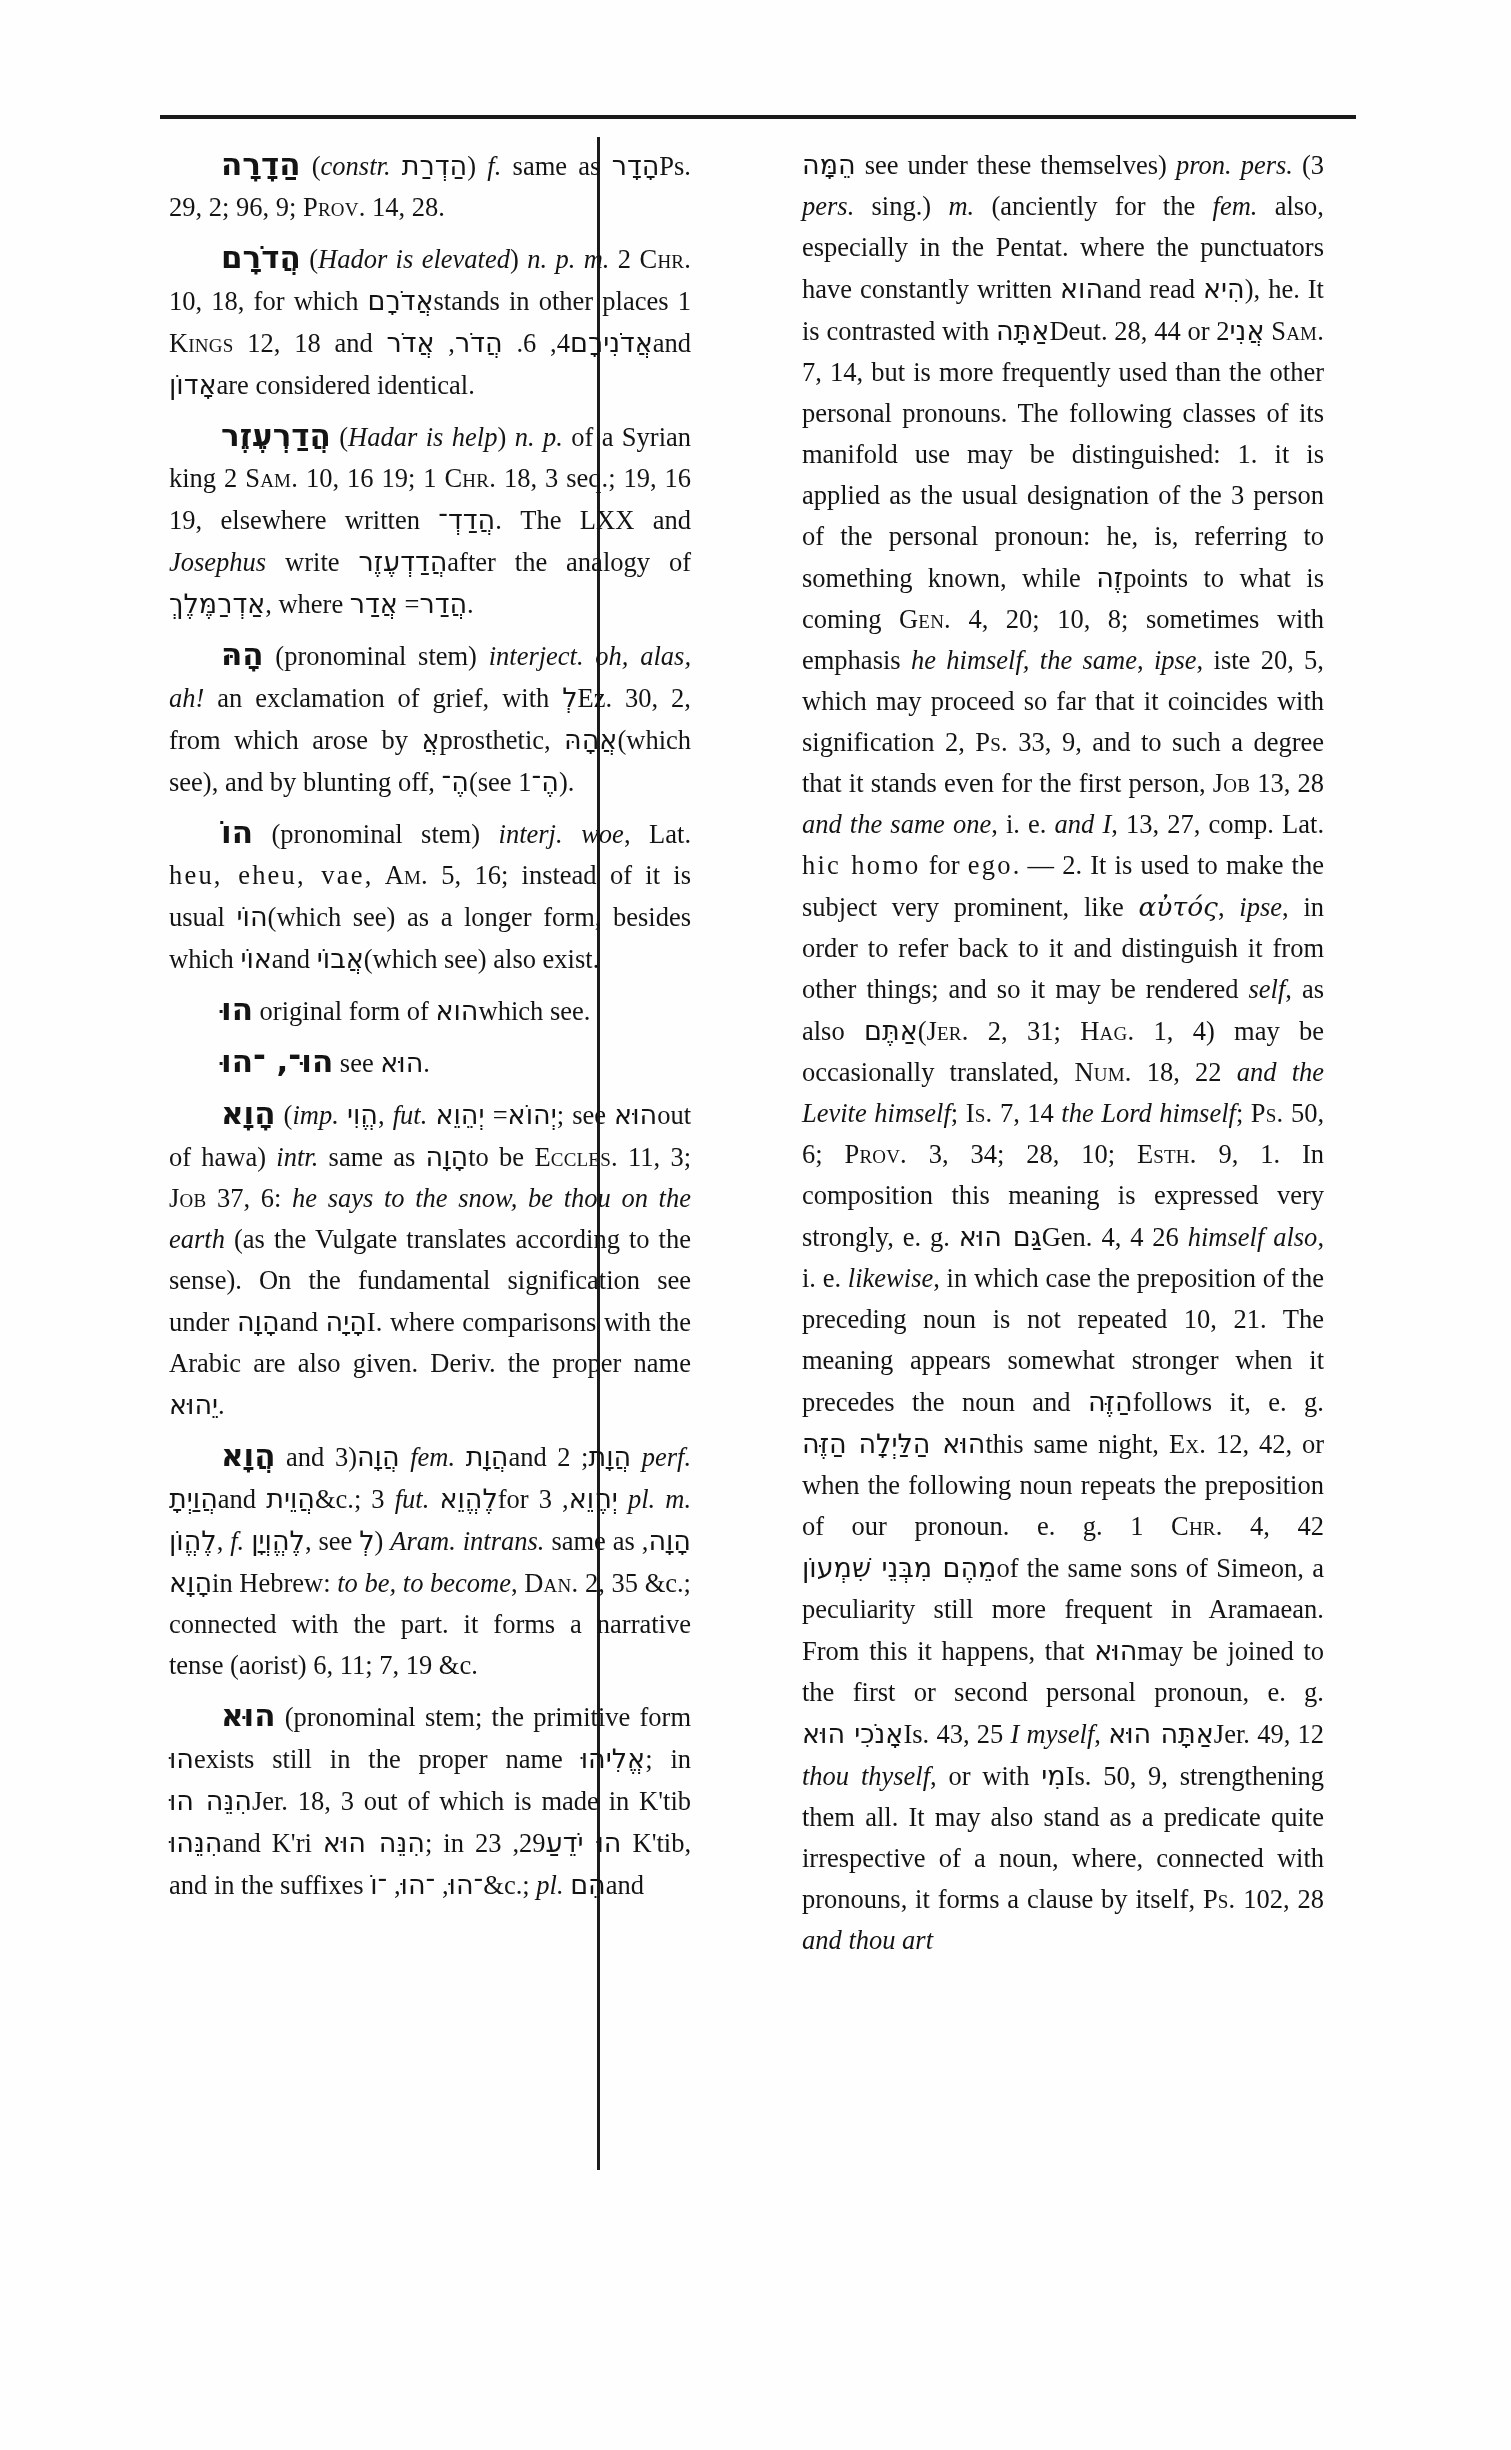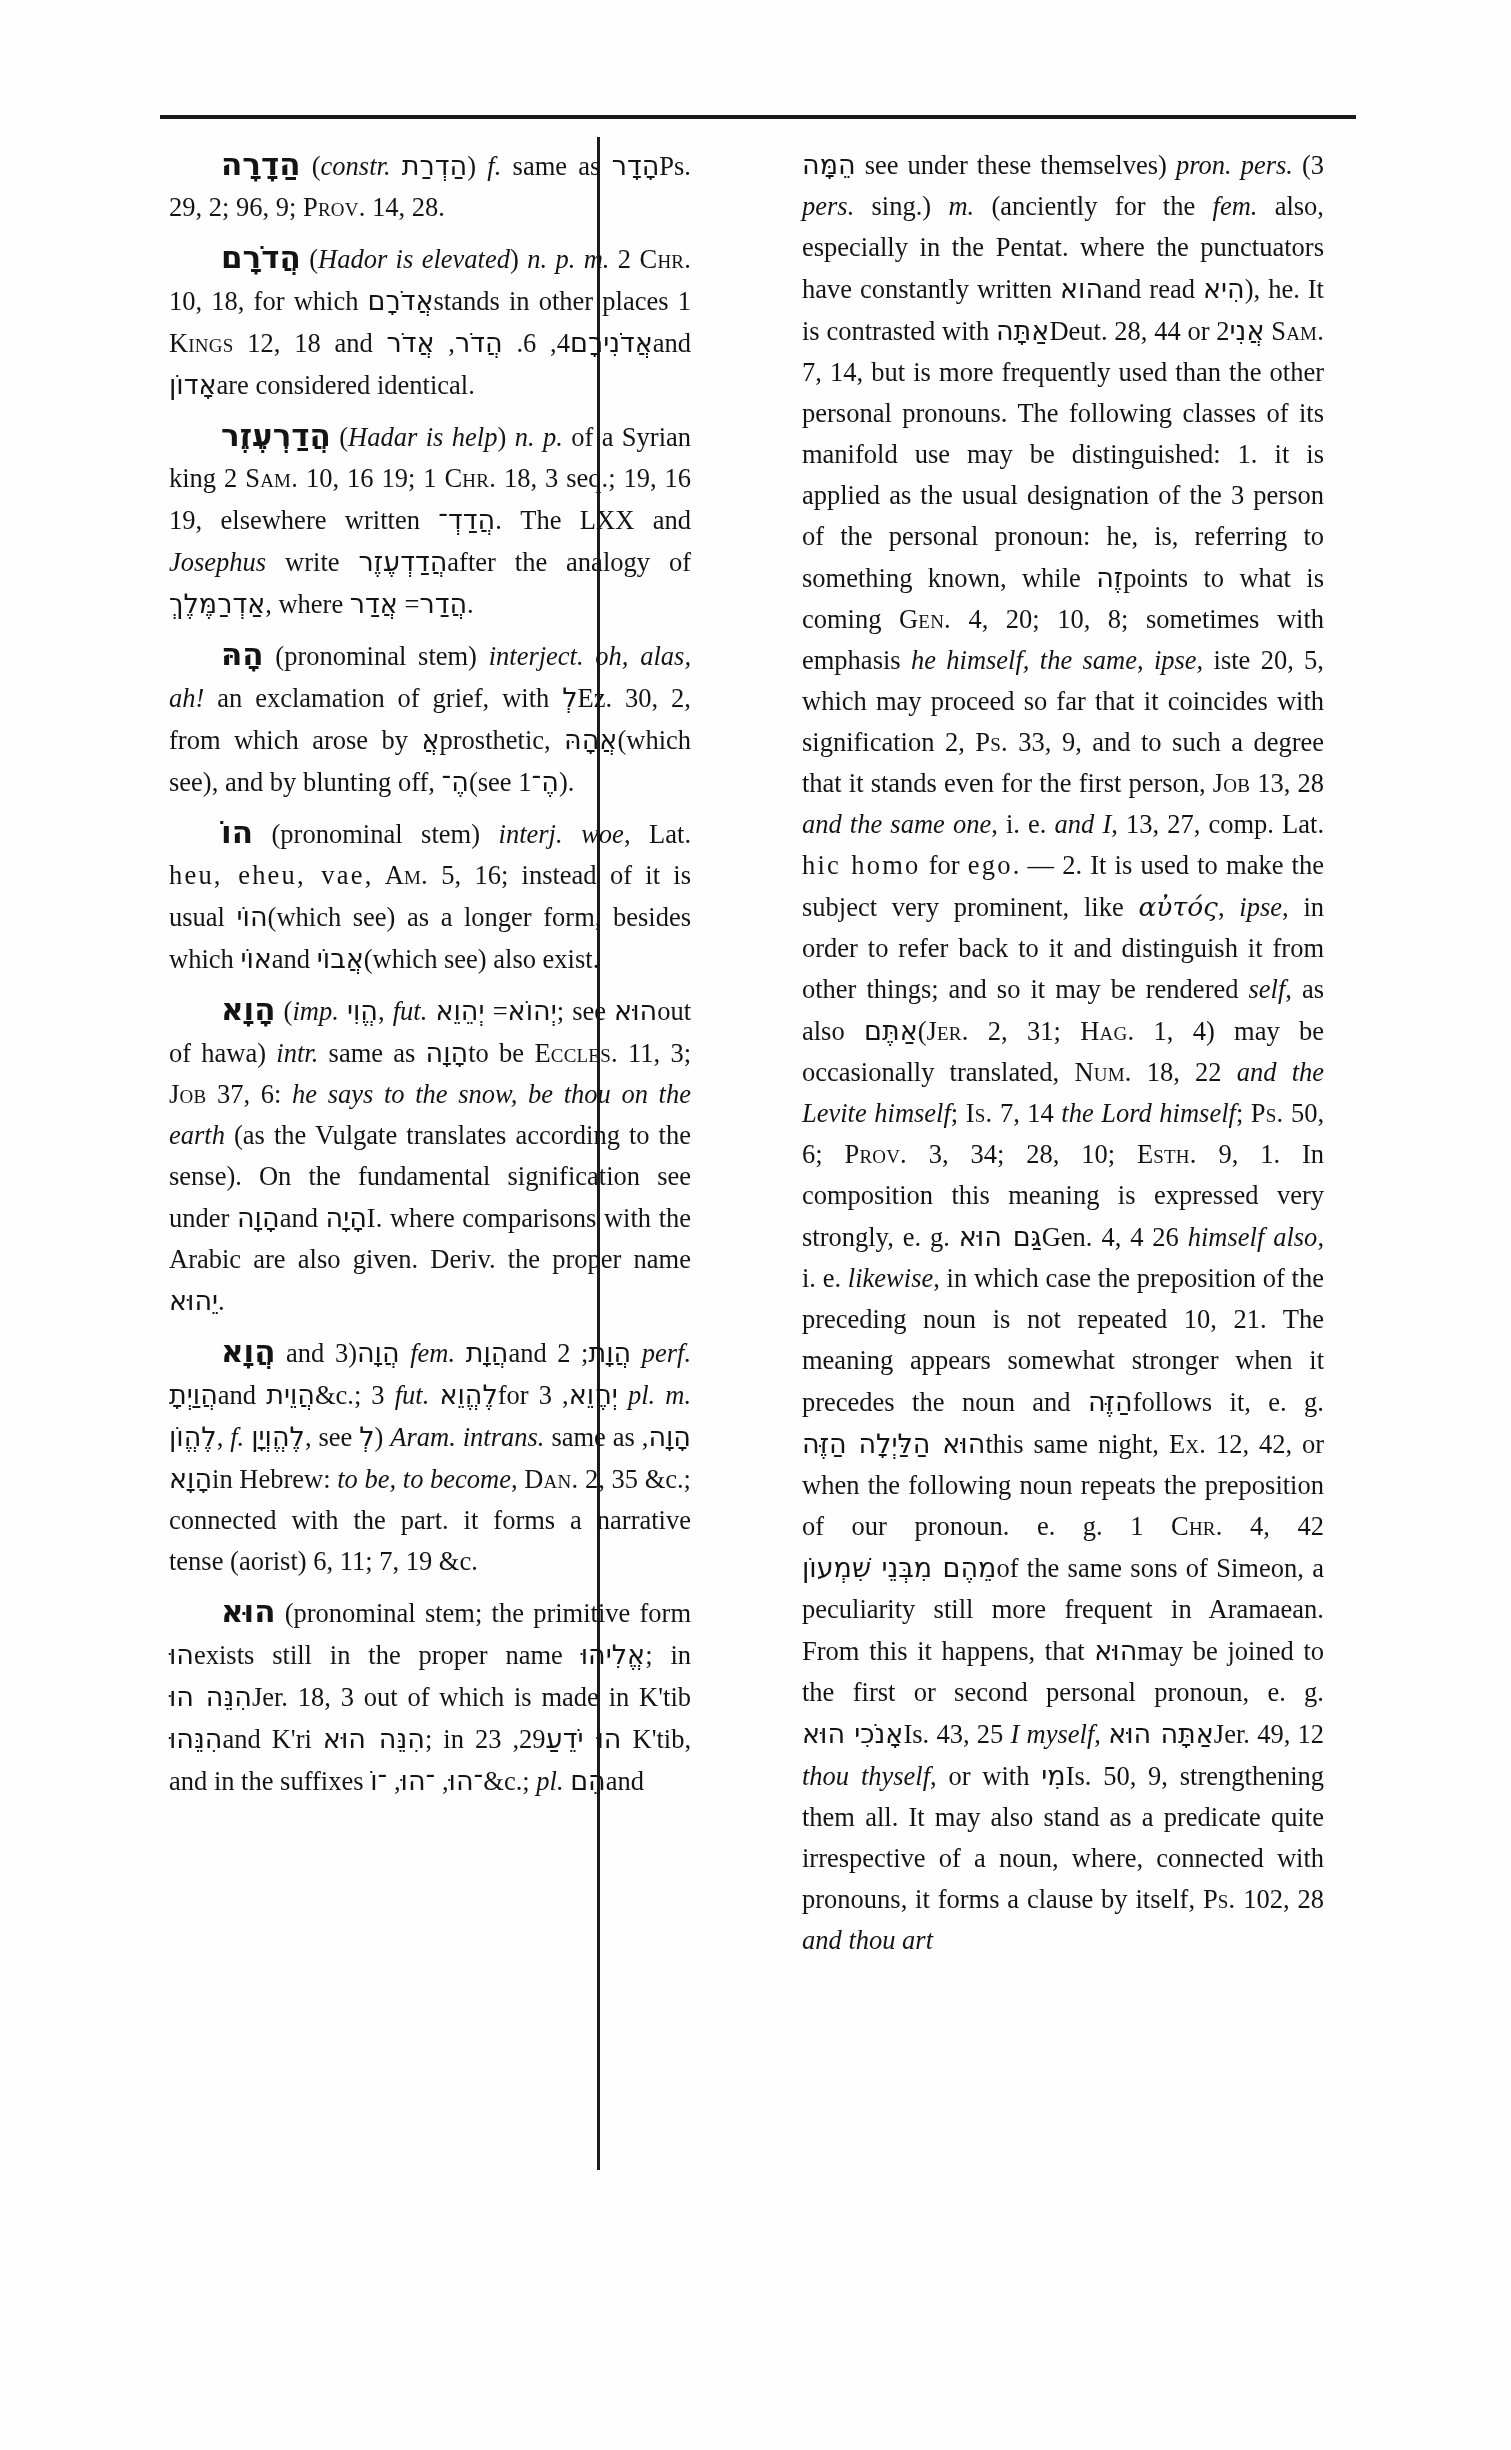--- a/index.html
+++ b/index.html
@@ -69,20 +69,22 @@
   <div id="rule-mid"></div>
 
   <div id="cols">
 
     <div class="col" id="col-left">
       <p class="para"><span class="lemma">הַדָרָה</span><span> (<span class="it">constr.</span> <span class="heb">הַדְרַת</span>) <span class="it">f.</span> same as <span class="heb">הָדָר</span>Ps. 29, 2; 96, 9; <span class="sc">Prov.</span> 14, 28.</span></p>
       <p class="para"><span class="lemma">הֲדֹרָם</span><span> (<span class="it">Hador is elevated</span>) <span class="it">n. p. m.</span> 2 <span class="sc">Chr.</span> 10, 18, for which <span class="heb">אֲדֹרָם</span>stands in other places 1 <span class="sc">Kings</span> 12, 18 and <span class="heb">אֲדֹנִירָם</span>4, 6. <span class="heb">הֲדֹר</span>, <span class="heb">אֲדֹר</span>and <span class="heb">אָדוֹן</span>are considered identical.</span></p>
       <p class="para"><span class="lemma">הֲדַרְעֶזֶר</span><span> (<span class="it">Hadar is help</span>) <span class="it">n. p.</span> of a Syrian king 2 <span class="sc">Sam.</span> 10, 16 19; 1 <span class="sc">Chr.</span> 18, 3 seq.; 19, 16 19, elsewhere written <span class="heb">הֲדַדְ־</span>. The LXX and <span class="it">Josephus</span> write <span class="heb">הֲדַדְעֶזֶר</span>after the analogy of <span class="heb">אַדְרַמֶּלֶךְ</span>, where <span class="heb">הֲדַר</span>= <span class="heb">אֲדַר</span>.</span></p>
       <p class="para"><span class="lemma">הָהּ</span><span> (pronominal stem) <span class="it">interject.</span> <span class="it">oh,</span> <span class="it">alas, ah!</span> an exclamation of grief, with <span class="heb">לְ</span>Ez. 30, 2, from which arose by <span class="heb">אֲ</span>prosthetic, <span class="heb">אֲהָהּ</span>(which see), and by blunting off, <span class="heb">הֶ־</span>(see <span class="heb">הֶ־</span>1).</span></p>
       <p class="para"><span class="lemma">הוֹ</span><span> (pronominal stem) <span class="it">interj.</span> <span class="it">woe</span>, Lat. <span class="sp">heu, eheu, vae</span>, <span class="sc">Am.</span> 5, 16; instead of it is usual <span class="heb">הוֹי</span>(which see) as a longer form, besides which <span class="heb">אוֹי</span>and <span class="heb">אֲבוֹי</span>(which see) also exist.</span></p>
+      <p class="para"><span class="lemma">הוּ</span><span> original form of <span class="heb">הוא</span>which see.</span></p>
+      <p class="para"><span class="lemma">הוּ־, ־הוּ</span><span> see <span class="heb">הוּא</span>.</span></p>
       <p class="para"><span class="lemma">הָוָא</span><span> (<span class="it">imp.</span> <span class="heb">הֱוִי</span>, <span class="it">fut.</span> <span class="heb">יְהוֹא</span>= <span class="heb">יְהֵוֵא</span>; see <span class="heb">הוּא</span>out of hawa) <span class="it">intr.</span> same as <span class="heb">הָוָה</span>to be <span class="sc">Eccles.</span> 11, 3; <span class="sc">Job</span> 37, 6: <span class="it">he says to</span> <span class="it">the snow, be thou on the earth</span> (as the Vulgate translates according to the sense). On the fundamental signification see under <span class="heb">הָוָה</span>and <span class="heb">הָיָה</span>I. where comparisons with the Arabic are also given. Deriv. the proper name <span class="heb">יֵהוּא</span>.</span></p>
       <p class="para"><span class="lemma">הֲוָא</span><span> and <span class="heb">הֲוָה</span>(3 <span class="it">fem.</span> <span class="heb">הֲוָת</span>and <span class="heb">הֲוָת</span>; 2 <span class="it">perf.</span> <span class="heb">הֲוַיְתָ</span>and <span class="heb">הֲוֵית</span>&amp;c.; 3 <span class="it">fut.</span> <span class="heb">לֶהֱוֵא</span>for <span class="heb">יְהֶוֵא</span>, 3 <span class="it">pl.</span> <span class="it">m.</span> <span class="heb">לֶהֱוֹן</span>, <span class="it">f.</span> <span class="heb">לֶהֱוְיָן</span>, see <span class="heb">לְ</span>) <span class="it">Aram. intrans.</span> same as <span class="heb">הָוָה</span>, <span class="heb">הָוָא</span>in Hebrew: <span class="it">to be, to become</span>, <span class="sc">Dan.</span> 2, 35 &amp;c.; connected with the part. it forms a narrative tense (aorist) 6, 11; 7, 19 &amp;c.</span></p>
       <p class="para"><span class="lemma">הוּא</span><span> (pronominal stem; the primitive form <span class="heb">הוּ</span>exists still in the proper name <span class="heb">אֱלִיהוּ</span>; in <span class="heb">הִנֵּה הוּ</span>Jer. 18, 3 out of which is made in K'tib <span class="heb">הִנֵּהוּ</span>and K'ri <span class="heb">הִנֵּה הוּא</span>; in <span class="heb">הוּ יֹדֵעַ</span>29, 23 K'tib, and in the suffixes <span class="heb">־הוּ</span>, <span class="heb">־הוּ</span>, <span class="heb">־וֹ</span>&amp;c.; <span class="it">pl.</span> <span class="heb">הֵם</span>and</span></p>
     </div>
 
     <div class="col" id="col-right">
       <p class="para cont"><span class="heb">הֵמָּה</span><span> see under these themselves) <span class="it">pron.</span> <span class="it">pers.</span> (3 <span class="it">pers.</span> sing.) <span class="it">m.</span> (anciently for the <span class="it">fem.</span> also, especially in the Pentat. where the punctuators have constantly written <span class="heb">הוא</span>and read <span class="heb">הִיא</span>), he. It is contrasted with <span class="heb">אַתָּה</span>Deut. 28, 44 or <span class="heb">אֲנִי</span>2 <span class="sc">Sam.</span> 7, 14, but is more frequently used than the other personal pronouns. The following classes of its manifold use may be distinguished: 1. it is applied as the usual designation of the 3 person of the personal pronoun: he, is, referring to something known, while <span class="heb">זֶה</span>points to what is coming <span class="sc">Gen.</span> 4, 20; 10, 8; sometimes with emphasis <span class="it">he himself, the same</span>, <span class="it">ipse</span>, iste 20, 5, which may proceed so far that it coincides with signification 2, <span class="sc">Ps.</span> 33, 9, and to such a degree that it stands even for the first person, <span class="sc">Job</span> 13, 28 <span class="it">and the same one</span>, i. e. <span class="it">and I</span>, 13, 27, comp. Lat. <span class="sp">hic homo</span> for <span class="sp">ego</span>. — 2. It is used to make the subject very prominent, like <span class="grk">αὐτός</span>, <span class="it">ipse</span>, in order to refer back to it and distinguish it from other things; and so it may be rendered <span class="it">self</span>, as also <span class="heb">אַתֶּם</span>(<span class="sc">Jer.</span> 2, 31; <span class="sc">Hag.</span> 1, 4) may be occasionally translated, <span class="sc">Num.</span> 18, 22 <span class="it">and the Levite himself</span>; <span class="sc">Is.</span> 7, 14 <span class="it">the Lord himself</span>; <span class="sc">Ps.</span> 50, 6; <span class="sc">Prov.</span> 3, 34; 28, 10; <span class="sc">Esth.</span> 9, 1. In composition this meaning is expressed very strongly, e. g. <span class="heb">גַּם הוּא</span>Gen. 4, 4 26 <span class="it">himself also</span>, i. e. <span class="it">likewise</span>, in which case the preposition of the preceding noun is not repeated 10, 21. The meaning appears somewhat stronger when it precedes the noun and <span class="heb">הַזֶּה</span>follows it, e. g. <span class="heb">הוּא הַלַּיְלָה הַזֶּה</span>this same night, <span class="sc">Ex.</span> 12, 42, or when the following noun repeats the preposition of our pronoun. e. g. 1 <span class="sc">Chr.</span> 4, 42 <span class="heb">מֵהֶם מִבְּנֵי שִׁמְעוֹן</span>of the same sons of Simeon, a peculiarity still more frequent in Aramaean. From this it happens, that <span class="heb">הוּא</span>may be joined to the first or second personal pronoun, e. g. <span class="heb">אָנֹכִי הוּא</span>Is. 43, 25 <span class="it">I myself</span>, <span class="heb">אַתָּה הוּא</span>Jer. 49, 12 <span class="it">thou thyself</span>, or with <span class="heb">מִי</span>Is. 50, 9, strengthening them all. It may also stand as a predicate quite irrespective of a noun, where, connected with pronouns, it forms a clause by itself, <span class="sc">Ps.</span> 102, 28 <span class="it">and thou art</span></span></p>
     </div>
 
   </div>

